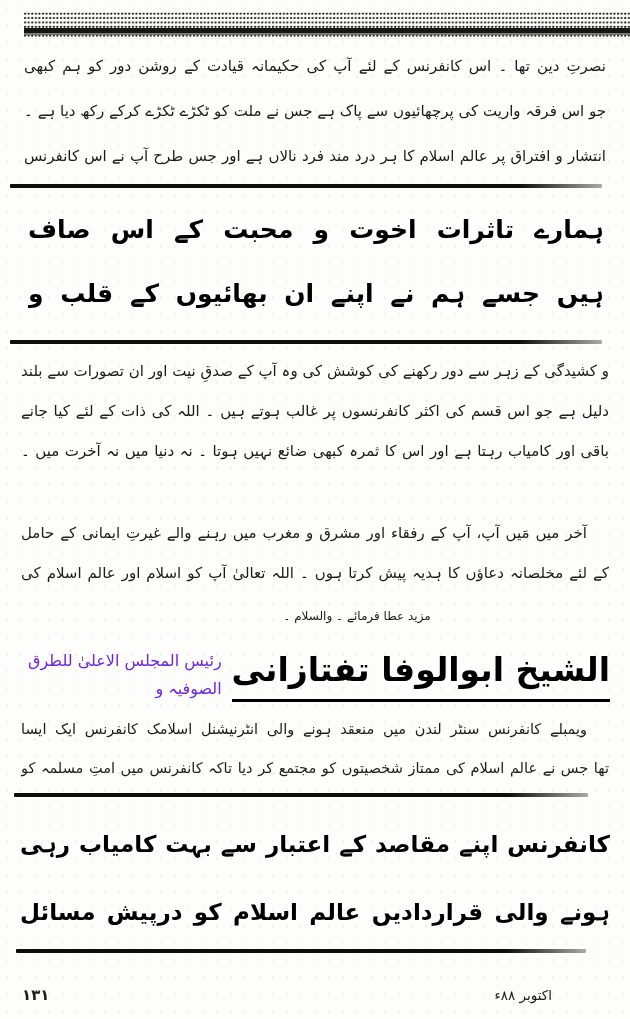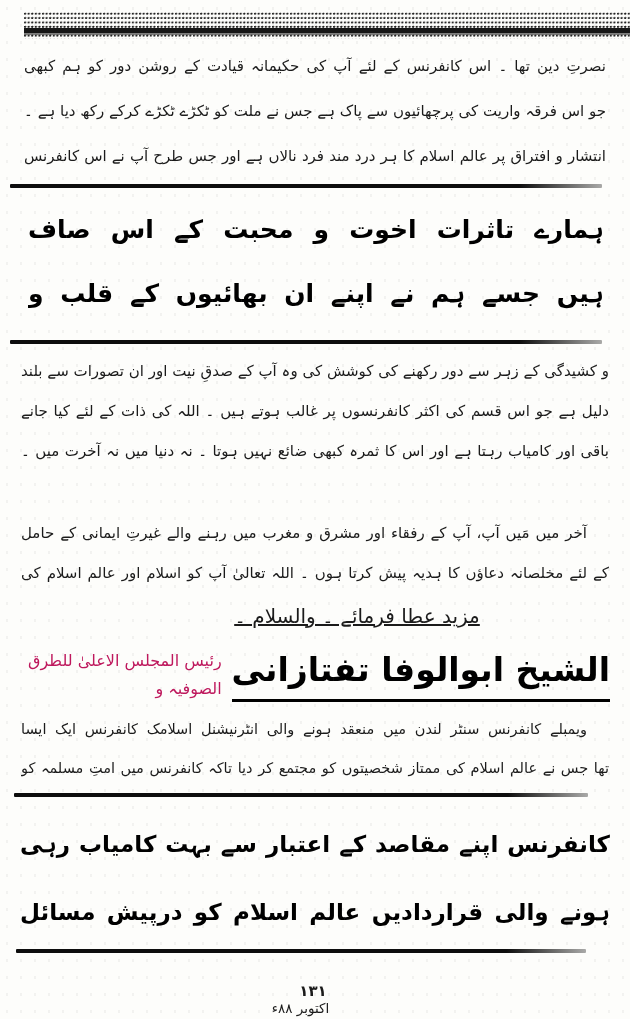--- a/index.html
+++ b/index.html
@@ -29,21 +29,21 @@
   }
   
   .p1{top:44px;left:24px;right:24px;font-size:15px;}
   .p1 .line{line-height:45px;height:45px;}
   .p2{top:351px;left:21px;right:21px;font-size:15px;}
   .p2 .line{line-height:40px;height:40px;}
   .p3{top:513px;left:21px;right:21px;font-size:15px;}
   .p3 .line{line-height:40px;height:40px;}
   .closing{
     top:594px;left:20px;right:20px;height:44px;line-height:44px;
-    font-size:20px;text-align:center;padding-left:84px;overflow:hidden;text-decoration:underline;
+    font-size:12px;text-align:center;padding-left:84px;overflow:hidden;
   }
   .p4{top:710px;left:21px;right:21px;font-size:14.5px;}
   .p4 .line{line-height:39px;height:39px;}
   
   .rule{height:4px;background:linear-gradient(to left, rgba(13,13,13,0.35), #0d0d0d 14%);border-radius:1px;}
   .rule1{top:184px;left:10px;right:28px;}
   .rule2{top:340px;left:10px;right:28px;}
   .rule3{top:793px;left:14px;right:42px;height:3.5px;}
   .rule4{top:949px;left:16px;right:44px;height:3.5px;}
   
@@ -54,25 +54,25 @@
   .pq2 .line{line-height:68px;height:68px;}
   
   .sig{
     top:636px;left:26px;right:20px;height:78px;
     display:flex;align-items:center;justify-content:flex-start;gap:10px;overflow:hidden;
   }
   .sig-name{
     font-size:33px;font-weight:700;color:#000;white-space:nowrap;
     border-bottom:3.5px solid #000;padding-bottom:7px;line-height:1.35;
   }
-  .sig-titles{font-size:16px;line-height:28px;text-align:right;color:#be185d;}
+  .sig-titles{font-size:16px;line-height:28px;text-align:right;color:#6d28d9;}
   
   .footer{
     top:982px;left:22px;right:26px;height:26px;
-    display:flex;flex-direction:column;align-items:center;justify-content:space-between;
+    display:flex;align-items:center;justify-content:space-between;
     direction:ltr;
   }
   .footer .pageno{font-size:15px;font-weight:700;letter-spacing:1px;}
   .footer .issue{font-size:13.5px;margin-right:52px;margin-left:27px;}
 </style>
 </head>
 <body>
 
 <div class="sec band"></div>
 

